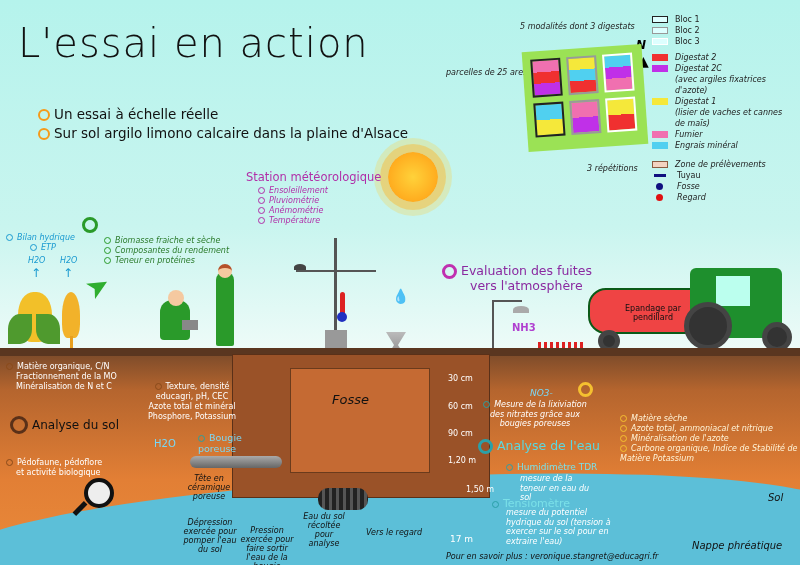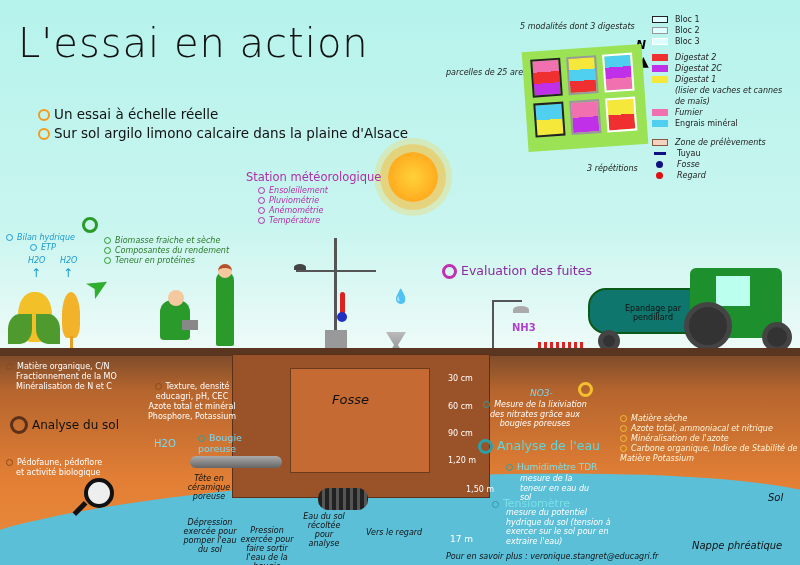--- a/index.html
+++ b/index.html
@@ -19,21 +19,21 @@
   
   .soil{left:0;top:352px;width:800px;height:213px;background:linear-gradient(#7a4a2a 0%,#b5652e 18%,#e27f35 60%,#ea8a3a 100%);}
   .water{left:-50px;top:478px;width:900px;height:200px;background:#5cbfd8;border-radius:60% 60% 0 0/35% 35% 0 0;transform:rotate(-3deg);}
   .surface{left:0;top:348px;width:800px;height:8px;background:#5a3620;}
   .fosse{left:290px;top:368px;width:140px;height:105px;background:#c56a33;border:1px solid #6b3b1c;}
   .white{color:#fff;}
   .txt-c{text-align:center;}
   .sun{left:388px;top:152px;width:50px;height:50px;border-radius:50%;background:radial-gradient(#ffd23a,#ff9b12);box-shadow:0 0 0 8px #ffb21f66,0 0 0 14px #ffce3a44;}
   .corn{width:34px;height:50px;background:#f2c029;border-radius:45% 45% 40% 40%;}
   .leaf{background:#4f9a2e;border-radius:50% 0;}
-  .tank{left:588px;top:288px;width:130px;height:46px;background:#0f766e;border-radius:18px;border:2px solid #0b5a18;}
+  .tank{left:588px;top:288px;width:130px;height:46px;background:#ef4444;border-radius:18px;border:2px solid #0b5a18;}
   .tractor{left:690px;top:268px;width:92px;height:70px;background:#1e8f2d;border-radius:6px;}
   .wheel{border-radius:50%;background:#333;border:5px solid #444;}
 </style>
 </head>
 <body>
 
 <div class="abs title">L'essai en action</div>
 <div class="abs sub" style="top:82px">
   <span class="ring" style="width:12px;height:12px;border-color:#f59a1a"></span><span>Un essai à échelle réelle</span>
 </div>
@@ -56,25 +56,26 @@
   <div class="blk" style="left:80px;top:52px;height:34px;border-color:#fff;background:linear-gradient(#f5e83a 50%,#f03030 50%)"></div>
 </div>
 
 <div class="abs legend">
   <div><span class="sw" style="border:1.5px solid #222;background:#dff"></span><span>Bloc 1</span></div>
   <div><span class="sw" style="border:1.5px solid #999;background:#dff"></span><span>Bloc 2</span></div>
   <div><span class="sw" style="border:1.5px solid #fff;background:#dff"></span><span>Bloc 3</span></div>
   <div style="height:5px"></div>
   <div><span class="sw" style="background:#f03030"></span><span style="font-style:italic">Digestat 2</span></div>
   <div><span class="sw" style="background:#c030e8"></span><span style="font-style:italic">Digestat 2C</span></div>
+  <div style="padding-left:23px;font-style:italic">(avec argiles fixatrices d'azote)</div>
   <div><span class="sw" style="background:#f5e83a"></span><span style="font-style:italic">Digestat 1</span></div>
   <div style="padding-left:23px;font-style:italic">(lisier de vaches et cannes</div>
   <div style="padding-left:23px;font-style:italic">de maïs)</div>
   <div><span class="sw" style="background:#f070b0"></span><span style="font-style:italic">Fumier</span></div>
-  <div><span class="sw" style="background:#50d0f0"></span><span style="">Engrais minéral</span></div>
+  <div><span class="sw" style="background:#50d0f0"></span><span style="font-style:italic">Engrais minéral</span></div>
   <div style="height:8px"></div>
   <div><span class="sw" style="background:#f3d2c0;border:1.5px solid #8a5a40"></span><span style="font-style:italic">Zone de prélèvements</span></div>
   <div><span class="sw" style="height:3px;background:#101080;width:12px;margin:0 11px 0 2px"></span><span style="">Tuyau</span></div>
   <div><span class="sw" style="width:7px;height:7px;border-radius:50%;background:#101080;margin:0 14px 0 4px"></span><span style="font-style:italic">Fosse</span></div>
   <div><span class="sw" style="width:7px;height:7px;border-radius:50%;background:#e01010;margin:0 14px 0 4px"></span><span style="font-style:italic">Regard</span></div>
 </div>
 
 <div class="abs sun"></div>
 <div class="abs" style="left:246px;top:170px;color:#b02fa8;font-size:11.5px">Station météorologique</div>
 <div class="abs small" style="left:258px;top:186px;color:#b02fa8;line-height:10px">
@@ -119,20 +120,21 @@
 <div class="abs" style="left:70px;top:336px;width:3px;height:14px;background:#e8a020"></div>
 
 <div class="abs" style="left:160px;top:300px;width:30px;height:40px;background:#2a9a2a;border-radius:12px 12px 4px 4px"></div>
 <div class="abs" style="left:168px;top:290px;width:16px;height:16px;background:#f5c9a0;border-radius:50%"></div>
 <div class="abs" style="left:182px;top:320px;width:16px;height:10px;background:#888"></div>
 <div class="abs" style="left:216px;top:272px;width:18px;height:74px;background:#2a9a2a;border-radius:8px 8px 2px 2px"></div>
 <div class="abs" style="left:218px;top:264px;width:14px;height:14px;background:#f5c9a0;border-radius:50%;border-top:4px solid #b5502a"></div>
 
 <div class="abs" style="left:442px;top:264px;color:#8a2aa0;font-size:12.5px;line-height:14px">
   <span class="ring" style="width:15px;height:15px;border-width:3px;border-color:#c030b0"></span><span>Evaluation des fuites</span><br>
+  <span style="padding-left:28px">vers l'atmosphère</span>
 </div>
 <div class="abs" style="left:492px;top:300px;width:2px;height:52px;background:#555"></div>
 <div class="abs" style="left:492px;top:300px;width:30px;height:2px;background:#555"></div>
 <div class="abs" style="left:513px;top:306px;width:16px;height:7px;background:#aaa;border-radius:50% 50% 0 0"></div>
 <div class="abs" style="left:512px;top:322px;color:#b040d0;font-size:10px;font-weight:bold">NH3</div>
 <div class="abs tank">
   <div style="color:#111;font-size:8px;text-align:center;margin-top:14px;padding:0 26px">Epandage par pendillard</div>
 </div>
 <div class="abs tractor"></div>
 <div class="abs" style="left:716px;top:276px;width:34px;height:30px;background:#bfe"></div>

